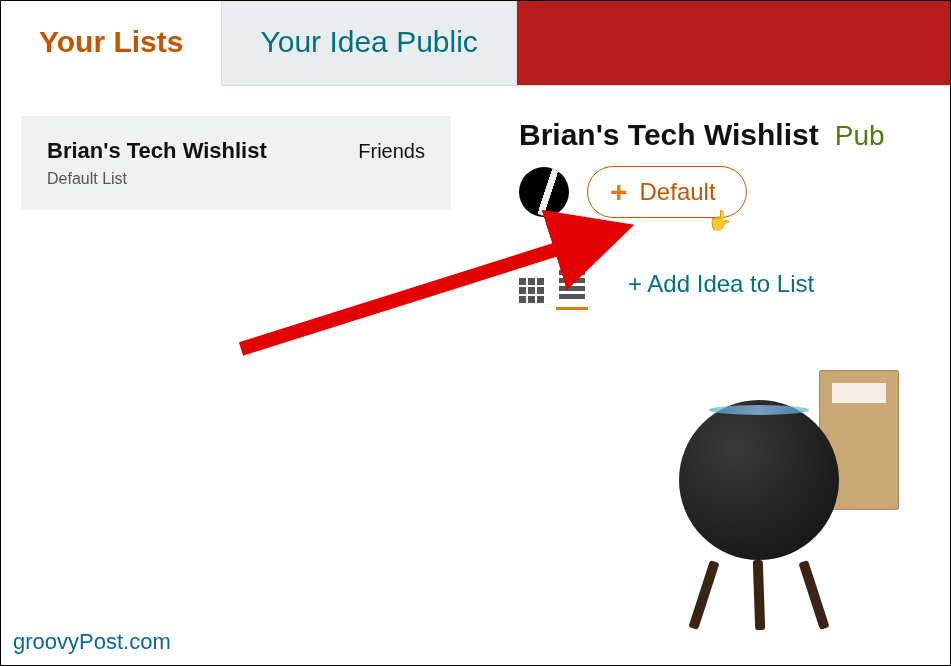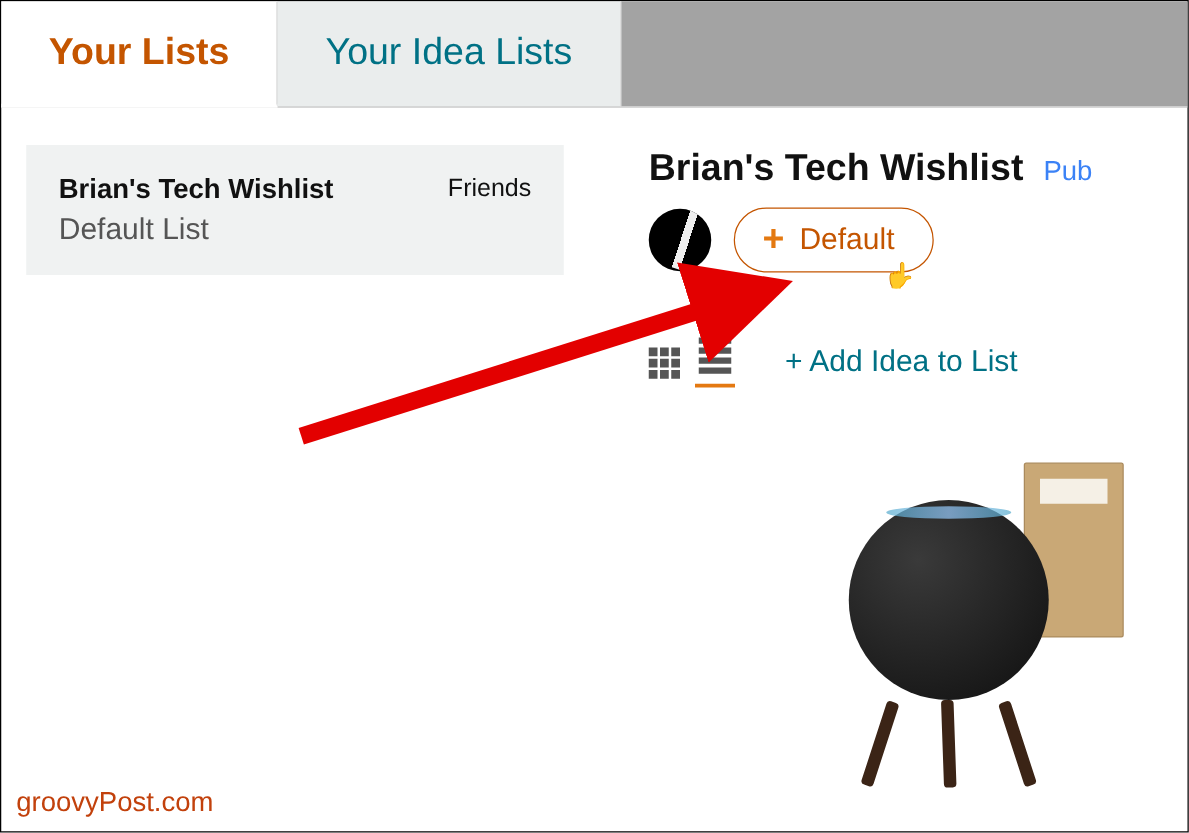--- a/index.html
+++ b/index.html
@@ -8,21 +8,21 @@
       width: 951px;
       height: 666px;
       background: #fff;
       border: 1px solid #000;
       position: relative;
       overflow: hidden;
     }
     .tabs {
       display: flex;
       border-bottom: 1px solid #ddd;
-      background: #a3a3a3;
+      background: #b91c1c;
     }
     .tab {
       padding: 24px 38px;
       font-size: 30px;
       color: #007185;
       cursor: pointer;
       background: #eaeded;
       border-right: 1px solid #ddd;
     }
     .tab.active {
@@ -47,21 +47,21 @@
       justify-content: space-between;
       align-items: flex-start;
     }
     .list-card-title {
       font-size: 22px;
       font-weight: bold;
       color: #111;
       margin-bottom: 6px;
     }
     .list-card-sub {
-      font-size: 24px;
+      font-size: 16px;
       color: #555;
     }
     .list-card-visibility {
       font-size: 20px;
       color: #111;
       padding-top: 2px;
     }
     .main {
       flex: 1;
       padding-top: 2px;
@@ -70,22 +70,22 @@
       display: flex;
       align-items: baseline;
       gap: 16px;
     }
     .main-title {
       font-size: 30px;
       font-weight: bold;
       color: #111;
     }
     .main-visibility {
-      font-size: 22px;
-      color: #3b82f6;
+      font-size: 28px;
+      color: #4d7c0f;
       text-align: right;
     }
     .invite-row {
       display: flex;
       align-items: center;
       gap: 18px;
       margin-top: 14px;
       position: relative;
     }
     .avatar {
@@ -128,21 +128,20 @@
     }
     .cursor-icon {
       position: absolute;
       left: 188px;
       top: 42px;
       font-size: 20px;
       transform: scaleX(-1);
     }
     .view-row {
       display: flex;
-      align-items: center;
       gap: 40px;
       margin-top: 52px;
     }
     .view-icons {
       display: flex;
       gap: 12px;
       align-items: center;
     }
     .grid-icon {
       display: grid;
@@ -244,29 +243,29 @@
       position: absolute;
       left: 230px;
       top: 208px;
       pointer-events: none;
     }
     .watermark {
       position: absolute;
       left: 12px;
       bottom: 10px;
       font-size: 22px;
-      color: #c2410c;
+      color: #0369a1;
     }
   </style>
 </head>
 <body>
 
 <div class="tabs">
   <div class="tab active">Your Lists</div>
-  <div class="tab">Your Idea Lists</div>
+  <div class="tab">Your Idea Public</div>
 </div>
 
 <div class="content">
   <div class="sidebar">
     <div class="list-card">
       <div>
         <div class="list-card-title">Brian's Tech Wishlist</div>
         <div class="list-card-sub">Default List</div>
       </div>
       <div class="list-card-visibility">Friends</div>

